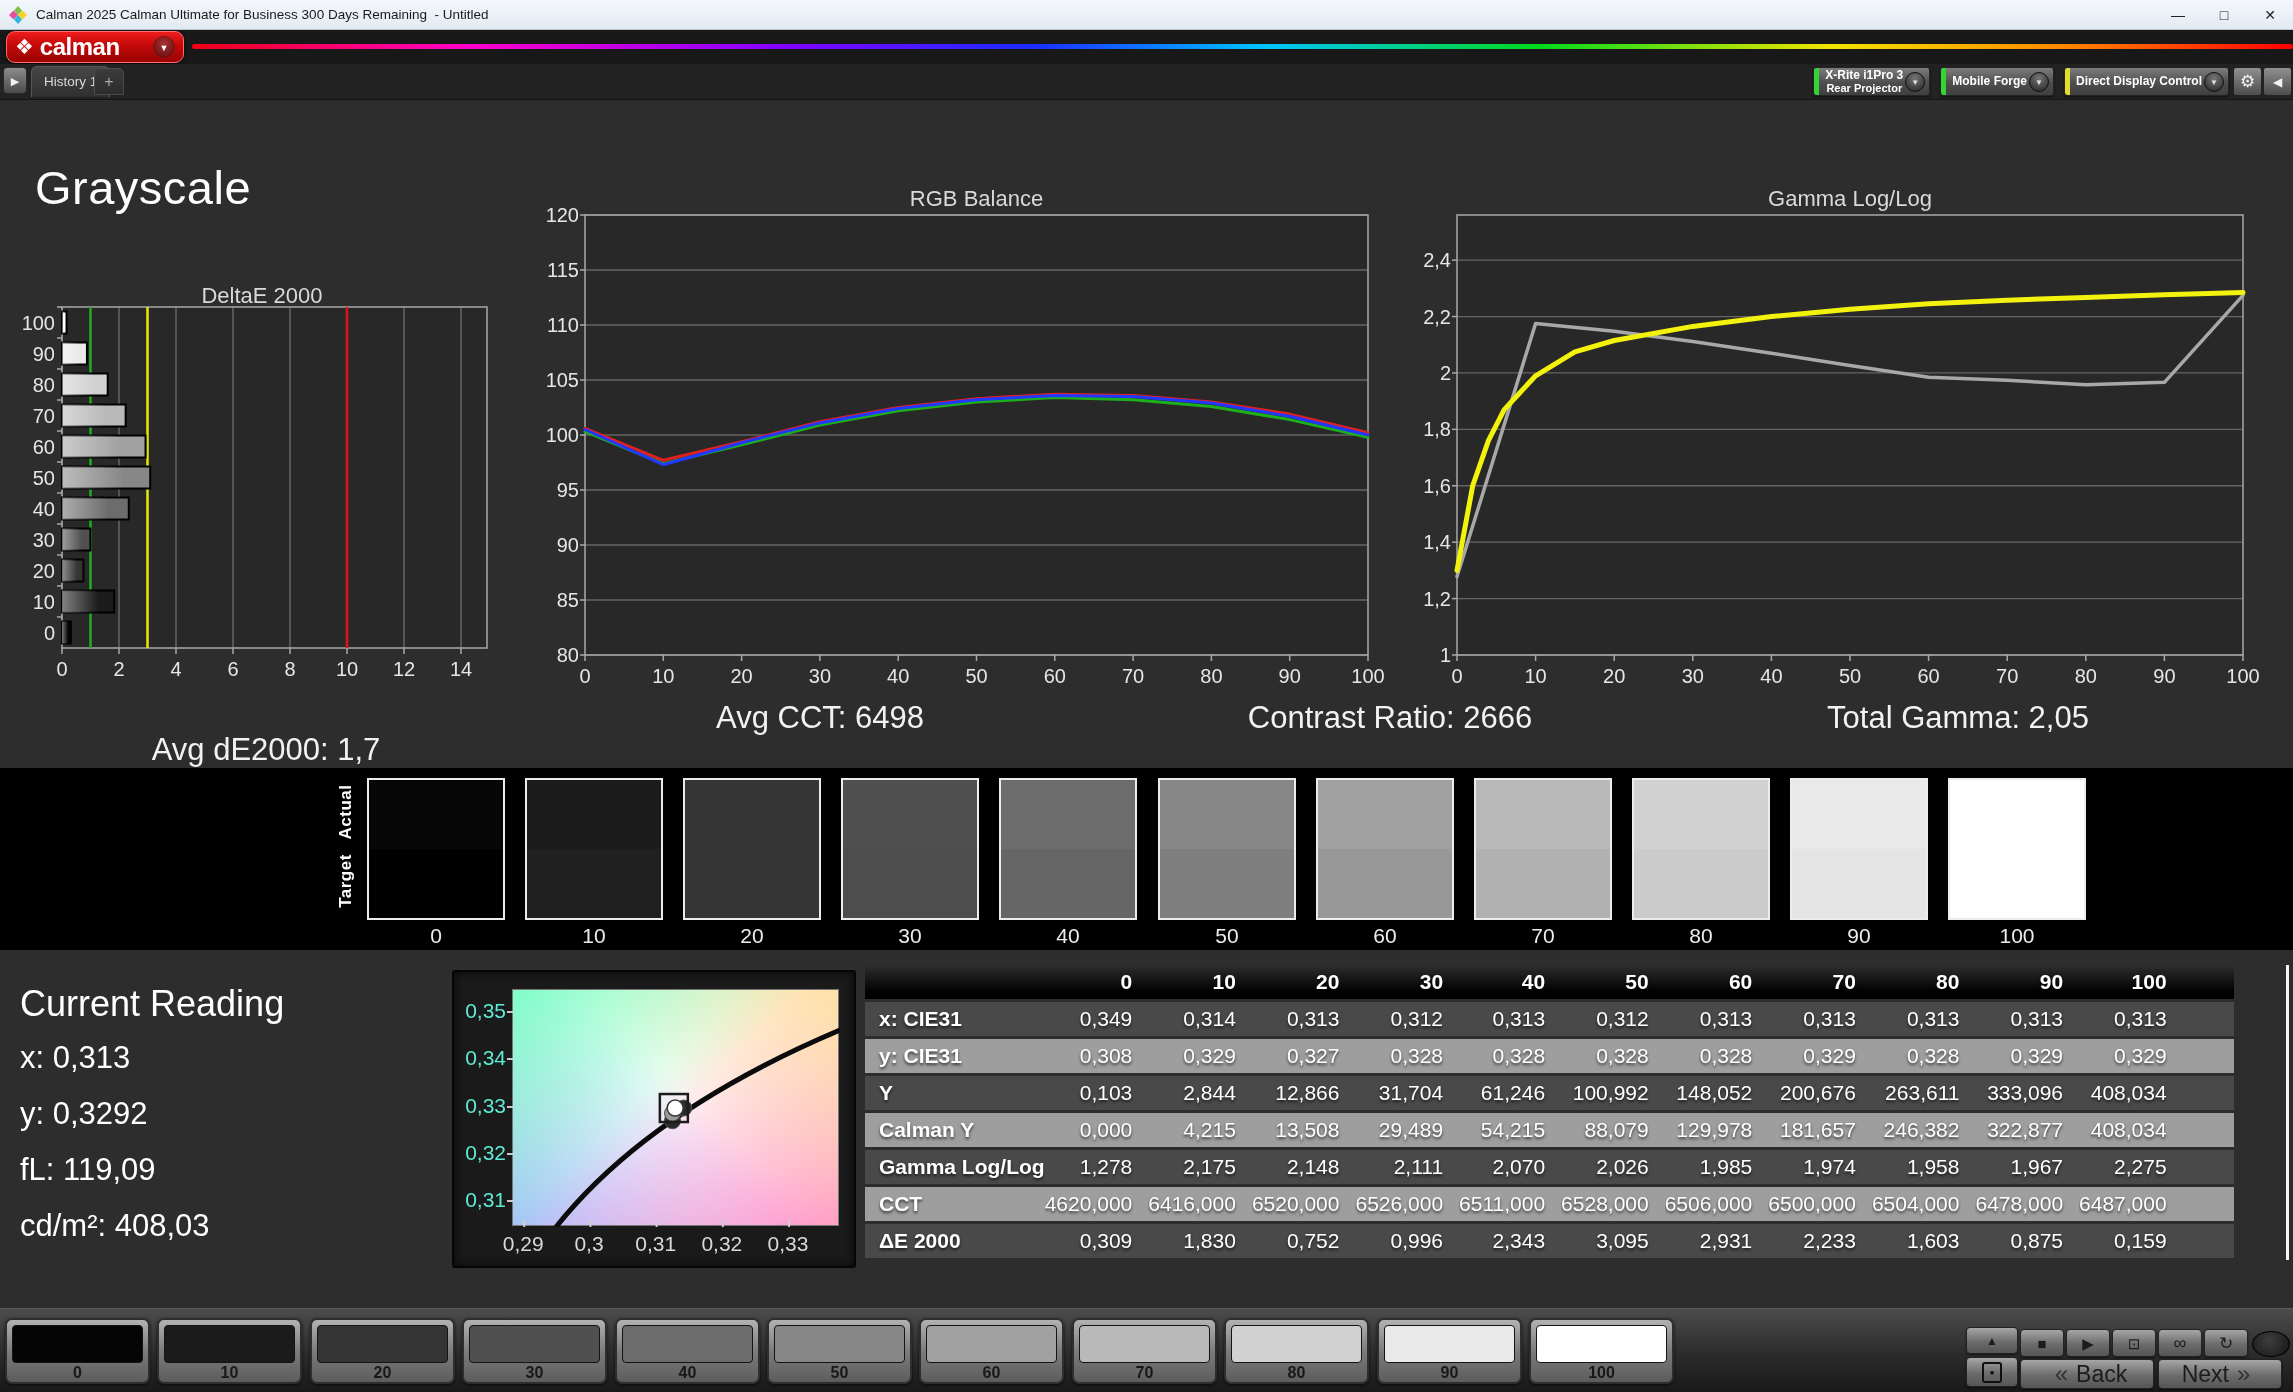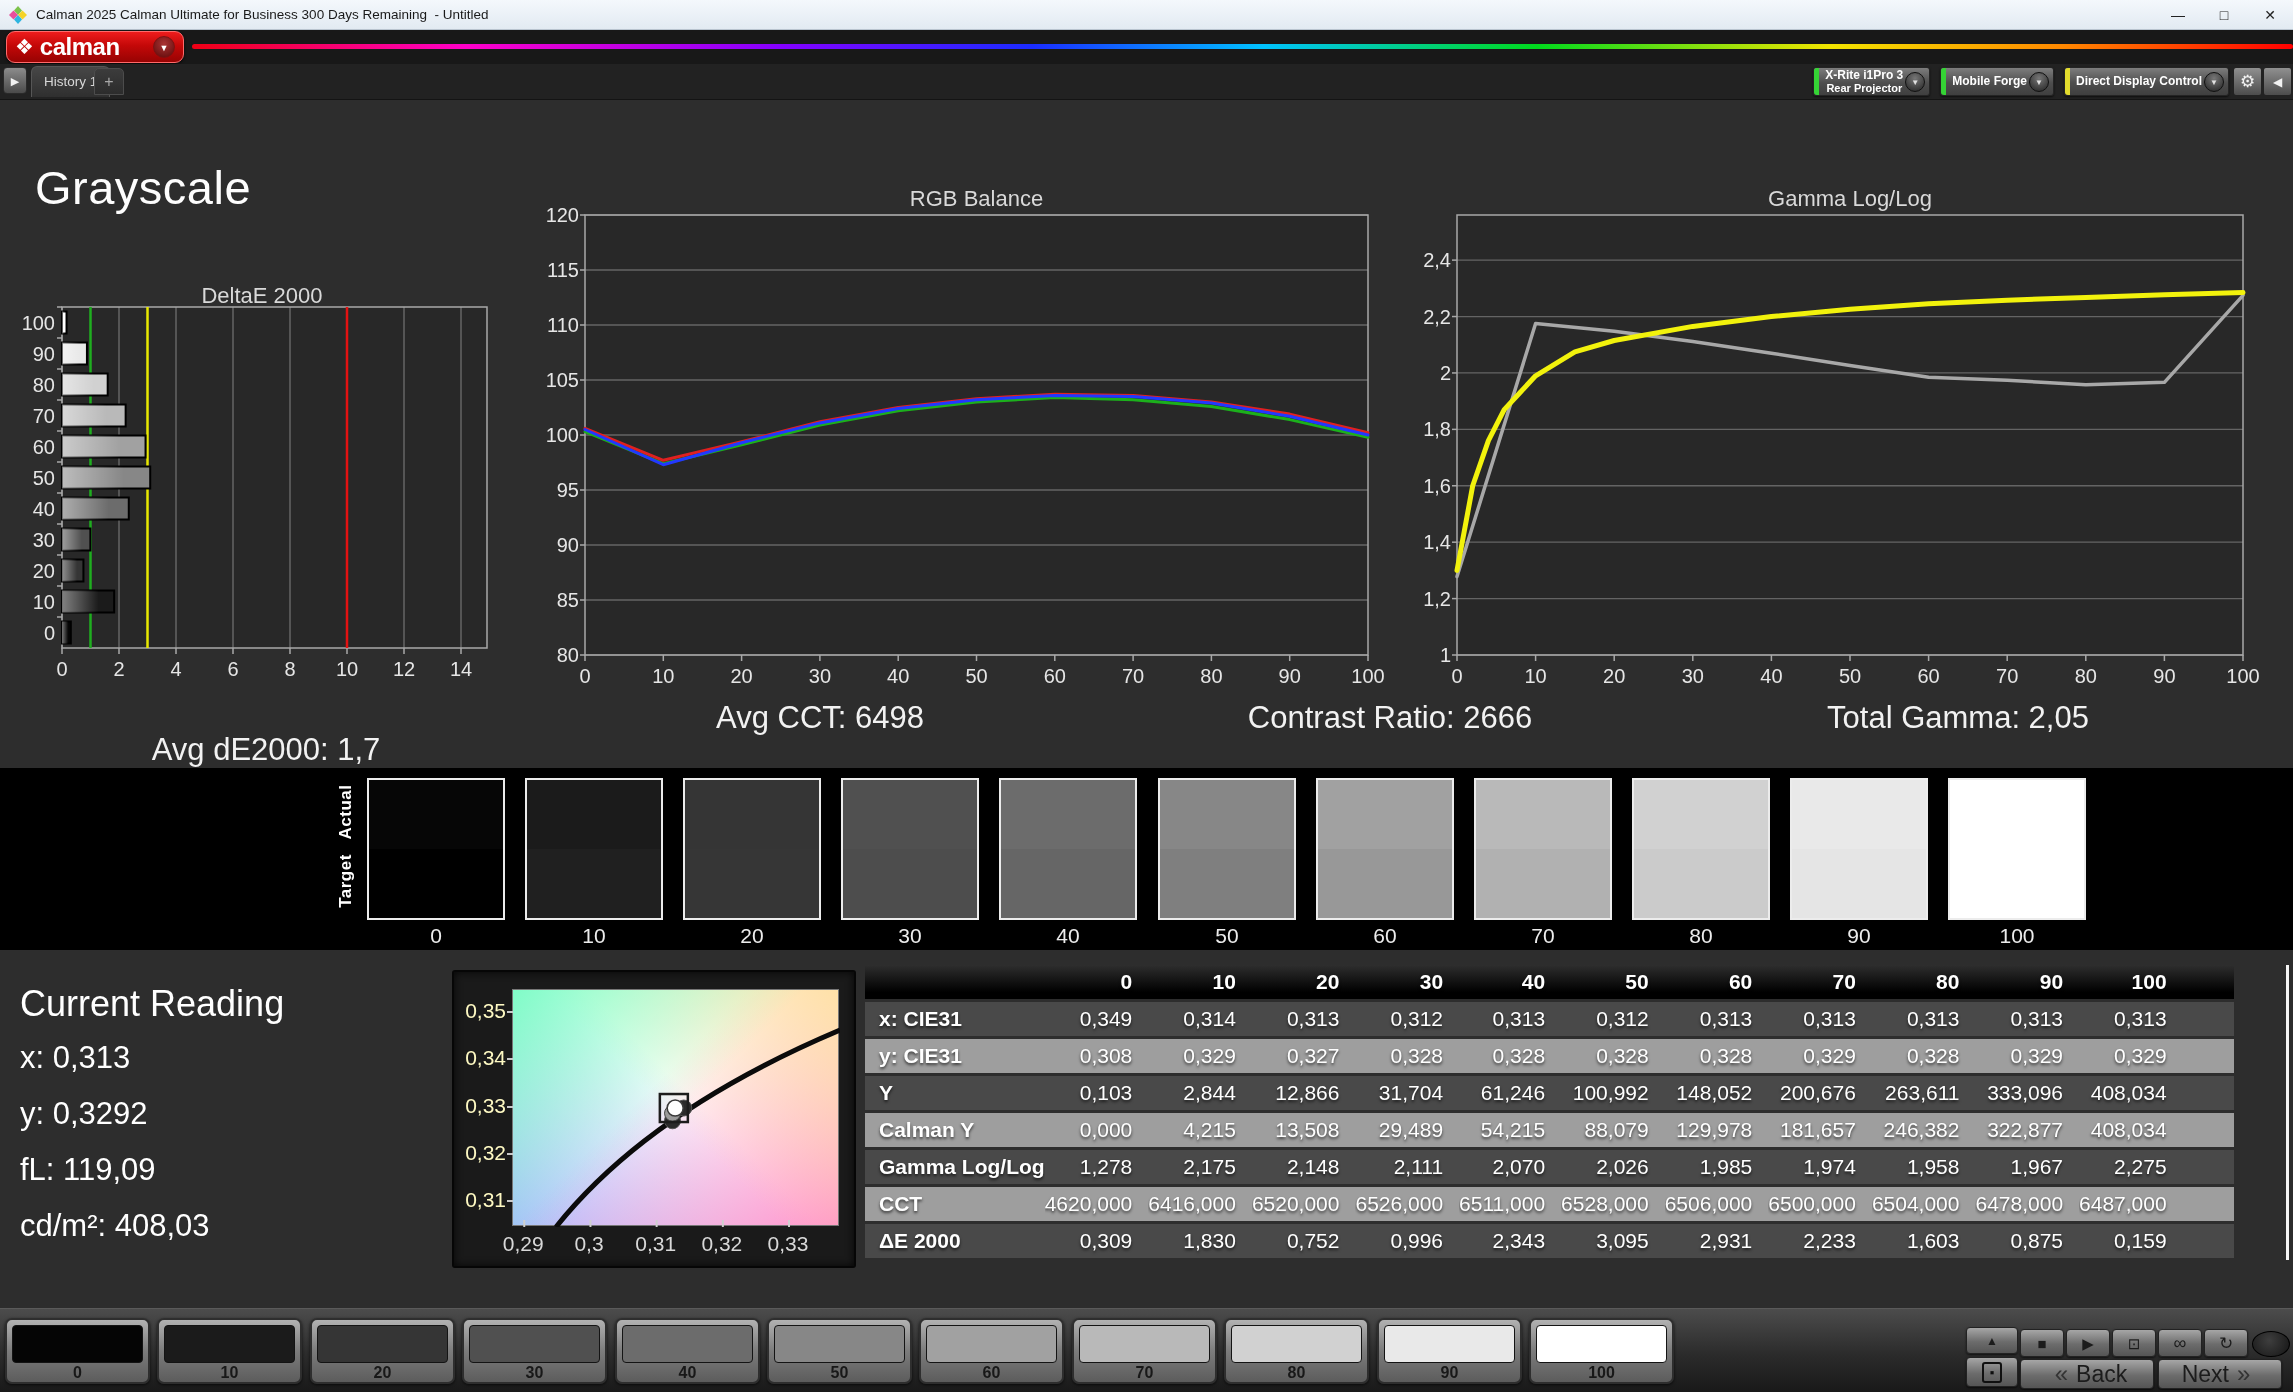--- a/index.html
+++ b/index.html
@@ -75,21 +75,21 @@
   .cie-panel { position:absolute; left:452px; top:20px; width:404px; height:298px; background:#1a1a1a;
     border:2px solid #060606; border-radius:3px; box-shadow:inset 0 0 8px rgba(0,0,0,.8); }
   .cie-plot { position:absolute; left:58px; top:17px; width:327px; height:237px; border:1px solid #777;
     background:
       linear-gradient(135deg, rgba(110,255,190,.85), rgba(255,255,255,0) 52%),
       linear-gradient(225deg, rgba(255,225,160,.9), rgba(255,255,255,0) 52%),
       linear-gradient(315deg, rgba(255,140,200,.95), rgba(255,255,255,0) 58%),
       linear-gradient(45deg, rgba(165,180,255,.9), rgba(255,255,255,0) 55%),
       #ffffff; }
   .cie-svg { position:absolute; left:0; top:0; }
-  .cie-ylabel { position:absolute; width:48px; text-align:right; color:#fef9c3; font-size:21px; }
+  .cie-ylabel { position:absolute; width:48px; text-align:right; color:#5eead4; font-size:21px; }
   .cie-xlabel { position:absolute; top:260px; width:70px; text-align:center; color:#d8d8d8; font-size:21px; }
   .cie-ytick { position:absolute; width:6px; height:2px; background:#c8c8c8; }
 
   .data-table { position:absolute; left:865px; top:15px; border-collapse:collapse; table-layout:fixed; }
   .data-table th, .data-table td { height:37px; font-size:21px; color:#fff; text-shadow:0 2px 3px rgba(0,0,0,.65);
     border-bottom:3px solid #2d2d2d; overflow:hidden; white-space:nowrap; }
   .data-table thead th { height:35px; background:linear-gradient(180deg,#2e2e2e,#000 80%); font-weight:bold; text-align:right; padding-right:16px; }
   .data-table td.rowlabel { font-weight:bold; text-align:left; padding-left:14px; }
   .data-table td.val { text-align:right; padding-right:16px; }
   .data-table tr.dark td { background:#494949; }

